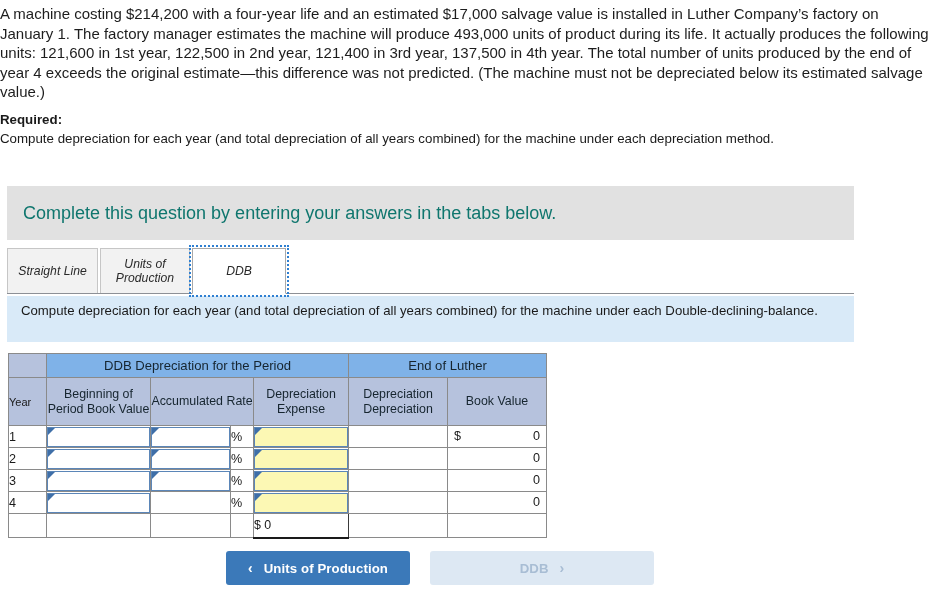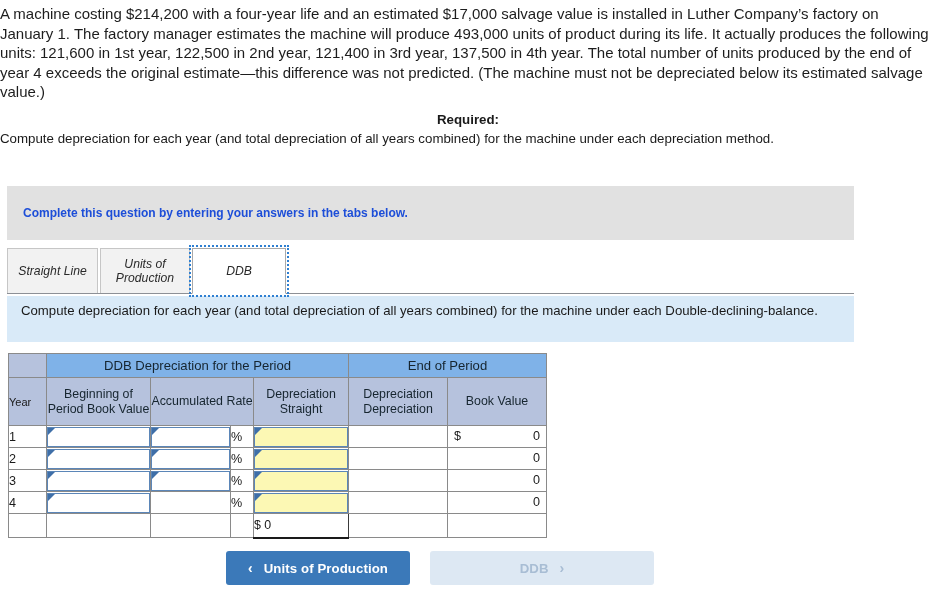--- a/index.html
+++ b/index.html
@@ -14,32 +14,32 @@
   .page { position: relative; width: 940px; height: 598px; }
 
   
   .problem {
     position: absolute; left: 0; top: 4px; width: 936px;
     font-size: 15px; line-height: 19.5px; color: #1d1d1d;
   }
 
   
   .required-block { position: absolute; left: 0; top: 110px; width: 936px; }
-  .required-title { font-size: 13.3px; font-weight: bold; line-height: 19px; text-align: center; }
+  .required-title { font-size: 13.3px; font-weight: bold; line-height: 19px; }
   .required-text  { font-size: 13.3px; line-height: 19.5px; }
   .required-red   { font-size: 13.3px; line-height: 19.5px; font-weight: bold; color: #e8110f; }
 
   
   .gray-panel {
     position: absolute; left: 7px; top: 186px; width: 847px; height: 54px;
     background: #e1e1e1;
     display: flex; align-items: center;
   }
   .gray-panel-text {
-    font-size: 12px; font-weight: bold; color: #1d4ed8; padding-left: 16px;
+    font-size: 18px; font-weight: normal; color: #0f766e; padding-left: 16px;
   }
 
   
   .tabstrip {
     position: absolute; left: 7px; top: 248px; width: 847px; height: 48px;
   }
   .tab-row { position: absolute; left: 0; top: 0; display: flex; align-items: flex-end; height: 46px; font-style: italic; }
   .tab {
     height: 46px; background: #f2f2f2; border: 1px solid #c6c6c6;
     display: flex; align-items: center; justify-content: center; text-align: center;
@@ -166,27 +166,27 @@
         <col style="width:80px">
       <col style="width:23px">
         <col style="width:95px">
         <col style="width:99px">
         <col style="width:99px">
     </colgroup>
     <thead>
       <tr>
         <td class="hdr-corner"></td>
         <td class="hdr-top" colspan="4">DDB Depreciation for the Period</td>
-        <td class="hdr-top" colspan="2">End of Period</td>
+        <td class="hdr-top" colspan="2">End of Luther</td>
       </tr>
       <tr>
         <td class="hdr-year">Year</td>
         <td class="hdr-sub">Beginning of Period Book Value</td>
         <td class="hdr-sub" colspan="2">Accumulated Rate</td>
-        <td class="hdr-sub">Depreciation Straight</td>
+        <td class="hdr-sub">Depreciation Expense</td>
         <td class="hdr-sub">Depreciation Depreciation</td>
         <td class="hdr-sub">Book Value</td>
       </tr>
     </thead>
     <tbody>
 
       <tr class="row-body">
         <td class="yr">1</td>
         <td class="incell">
           <div class="inp flag"></div>

